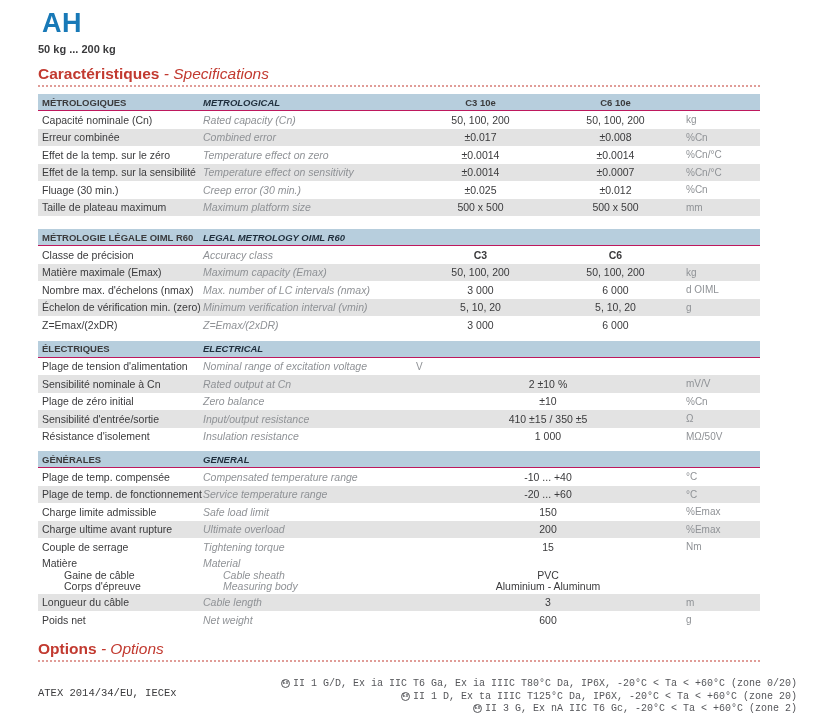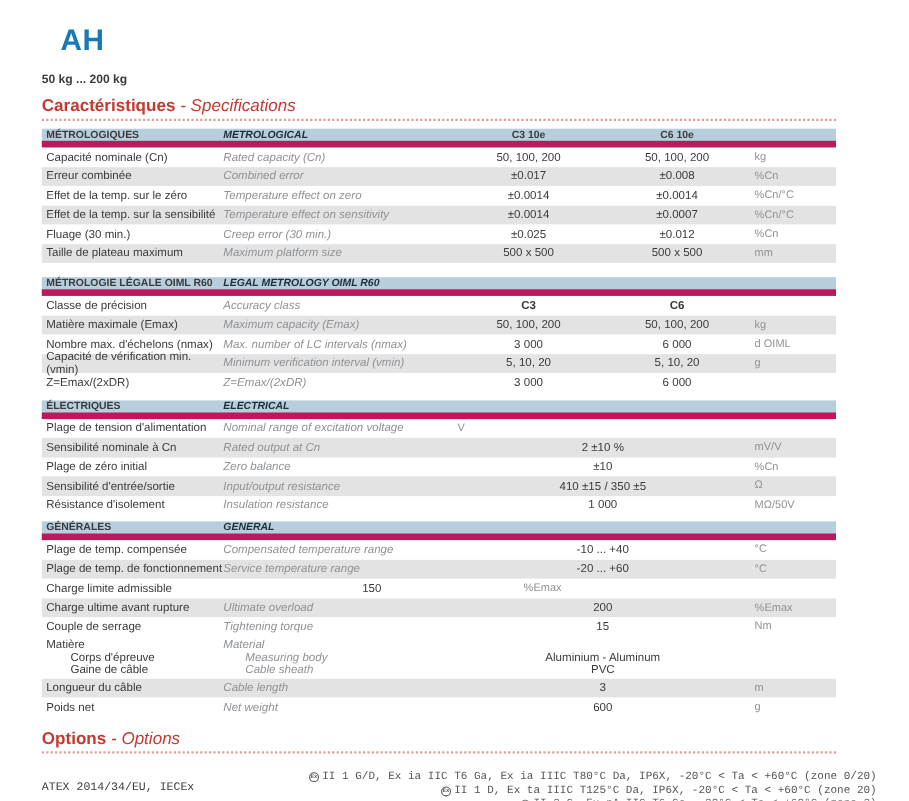--- a/index.html
+++ b/index.html
@@ -14,39 +14,39 @@
   *{ box-sizing:border-box; }
   html,body{ margin:0; padding:0; background:#fff; }
   body{
     width:826px; height:728px; overflow:hidden;
     font-family:"Liberation Sans","DejaVu Sans",sans-serif;
     color:var(--text-dark);
   }
   .page{ position:relative; width:826px; height:728px; padding:6px 0 0 38px; }
 
   .product-title{
-    margin:17px; font-size:27px; line-height:26px; font-weight:800;
+    margin:4px; font-size:27px; line-height:26px; font-weight:800;
     color:var(--accent-blue); letter-spacing:0.5px;
   }
   .capacity-range{ margin-top:7px; font-size:11px; font-weight:bold; color:var(--text-dark); }
 
   .sec-heading{ margin-top:11px; font-size:15.5px; line-height:16px; color:var(--heading-red); }
   .sec-heading .fr{ font-weight:bold; }
   .sec-heading .en{ font-style:italic; font-weight:normal; }
   .dotted{ width:722px; margin-top:3px; height:0; border-bottom:2px dotted rgba(194,58,48,0.5); }
 
   .tables-host{ width:722px; margin-top:7px; }
   .spec-table{ width:722px; }
   .tables-host .spec-table:nth-child(2){ margin-top:13px; }
   .tables-host .spec-table:nth-child(3){ margin-top:7px; }
   .tables-host .spec-table:nth-child(4){ margin-top:6px; }
 
   .band{
     display:flex; align-items:center; height:17px;
-    background:var(--band-blue); border-bottom:6px solid #be185d;
+    background:var(--band-blue); border-bottom:1px solid #be185d;
     font-size:9.5px; font-weight:bold; color:var(--band-text);
   }
   .band .c-en{ font-style:italic; color:var(--band-text); }
 
   .t-line{ display:flex; align-items:center; height:17.5px; font-size:10.5px; }
   .t-row.alt{ background:var(--row-gray); }
   .t-row.multi{ padding:2px 0; }
   .t-row.multi .t-line{ height:11.4px; }
 
   .c-fr{ width:165px; padding-left:4px; color:var(--text-dark); }
@@ -181,21 +181,21 @@
           <div class="t-line">
             <div class="c-fr">Nombre max. d'échelons (nmax)</div>
             <div class="c-en">Max. number of LC intervals (nmax)</div>
             <div class="c-val">3 000</div>
             <div class="c-val">6 000</div>
             <div class="c-unit">d OIML</div>
           </div>
         </div>
         <div class="t-row alt">
           <div class="t-line">
-            <div class="c-fr">Capacité de vérification min. (vmin)</div>
+            <div class="c-fr">Échelon de vérification min. (zero)</div>
             <div class="c-en">Minimum verification interval (vmin)</div>
             <div class="c-val">5, 10, 20</div>
             <div class="c-val">5, 10, 20</div>
             <div class="c-unit">g</div>
           </div>
         </div>
         <div class="t-row">
           <div class="t-line">
             <div class="c-fr">Z=Emax/(2xDR)</div>
             <div class="c-en">Z=Emax/(2xDR)</div>
@@ -273,20 +273,21 @@
           <div class="t-line">
             <div class="c-fr">Plage de temp. de fonctionnement</div>
             <div class="c-en">Service temperature range</div>
             <div class="c-span">-20 ... +60</div>
             <div class="c-unit">°C</div>
           </div>
         </div>
         <div class="t-row">
           <div class="t-line">
             <div class="c-fr">Charge limite admissible</div>
+            <div class="c-en">Safe load limit</div>
             <div class="c-span">150</div>
             <div class="c-unit">%Emax</div>
           </div>
         </div>
         <div class="t-row alt">
           <div class="t-line">
             <div class="c-fr">Charge ultime avant rupture</div>
             <div class="c-en">Ultimate overload</div>
             <div class="c-span">200</div>
             <div class="c-unit">%Emax</div>
@@ -301,29 +302,29 @@
           </div>
         </div>
         <div class="t-row multi">
           <div class="t-line">
             <div class="c-fr">Matière</div>
             <div class="c-en">Material</div>
             <div class="c-span"></div>
             <div class="c-unit"></div>
           </div>
           <div class="t-line indent">
+            <div class="c-fr">Gaine de câble</div>
+            <div class="c-en">Cable sheath</div>
+            <div class="c-span">PVC</div>
+            <div class="c-unit"></div>
+          </div>
+          <div class="t-line indent">
             <div class="c-fr">Corps d'épreuve</div>
             <div class="c-en">Measuring body</div>
             <div class="c-span">Aluminium - Aluminum</div>
-            <div class="c-unit"></div>
-          </div>
-          <div class="t-line indent">
-            <div class="c-fr">Gaine de câble</div>
-            <div class="c-en">Cable sheath</div>
-            <div class="c-span">PVC</div>
             <div class="c-unit"></div>
           </div>
         </div>
         <div class="t-row alt">
           <div class="t-line">
             <div class="c-fr">Longueur du câble</div>
             <div class="c-en">Cable length</div>
             <div class="c-span">3</div>
             <div class="c-unit">m</div>
           </div>

